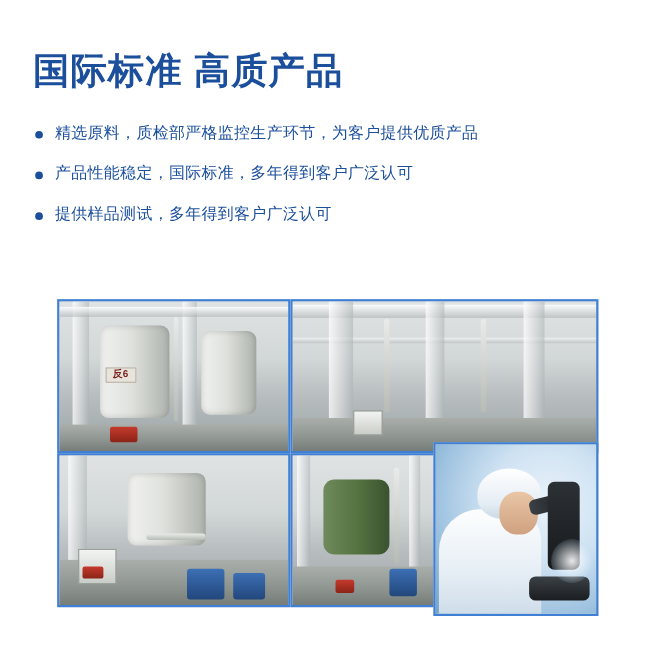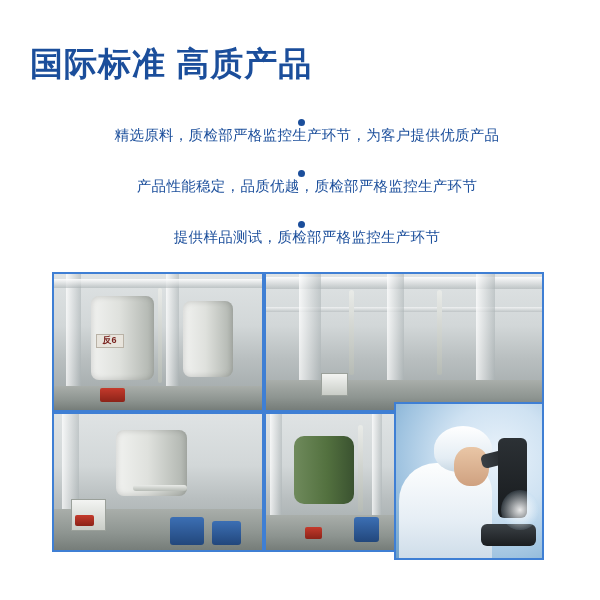--- a/index.html
+++ b/index.html
@@ -31,23 +31,22 @@
     text-align: right;
   }
   .bullets {
     position: absolute;
     left: 32px;
     top: 112px;
     width: 550px;
   }
   .bullet-row {
     display: flex;
-    align-items: center;
+    align-items: flex-start;
     margin-bottom: 19px;
-    flex-direction: column;
   }
   .bullet-dot {
     width: 7px;
     height: 7px;
     border-radius: 50%;
     background: #1b4e9b;
     margin-top: 7px;
     margin-right: 11px;
     flex: 0 0 auto;
   }
@@ -221,25 +220,25 @@
 
   <div class="headline">国际标准  高质产品</div>
 
   <div class="bullets">
     <div class="bullet-row">
       <span class="bullet-dot"></span>
       <span class="bullet-text">精选原料，质检部严格监控生产环节，为客户提供优质产品</span>
     </div>
     <div class="bullet-row">
       <span class="bullet-dot"></span>
-      <span class="bullet-text">产品性能稳定，品质优越，质检部严格监控生产环节</span>
+      <span class="bullet-text">产品性能稳定，国际标准，多年得到客户广泛认可</span>
     </div>
     <div class="bullet-row">
       <span class="bullet-dot"></span>
-      <span class="bullet-text">提供样品测试，质检部严格监控生产环节</span>
+      <span class="bullet-text">提供样品测试，多年得到客户广泛认可</span>
     </div>
   </div>
 
   <div class="gallery">
 
     <div class="photo photo-a">
       <div class="scene ind-base">
         <div class="col" style="left:6%;width:7%;"></div>
         <div class="col" style="left:54%;width:6%;"></div>
         <div class="beam" style="top:4%;height:6%;"></div>

